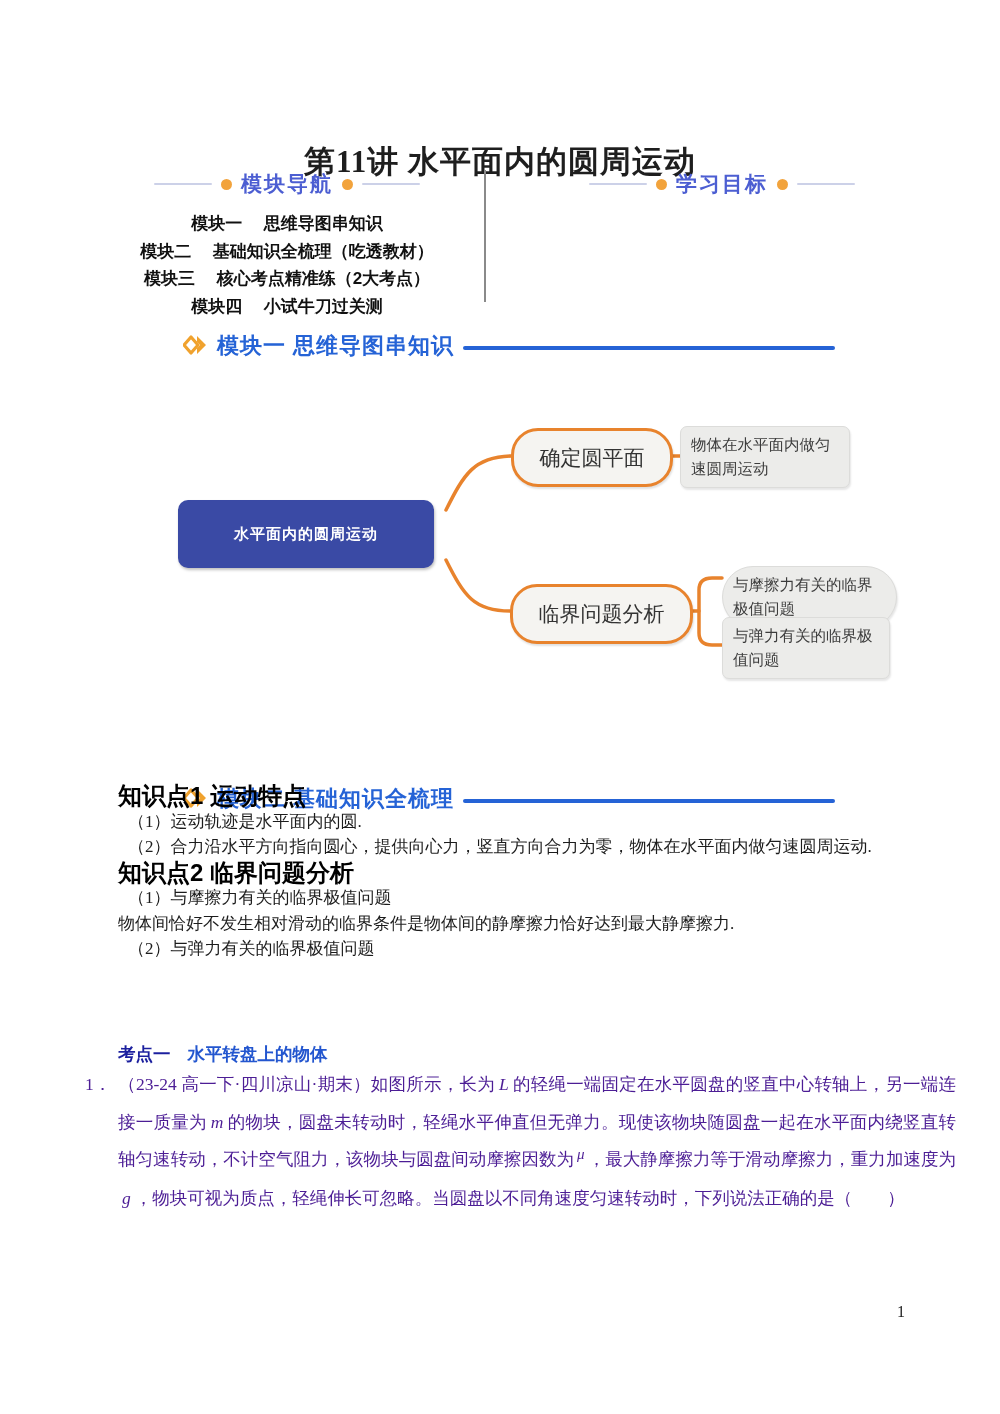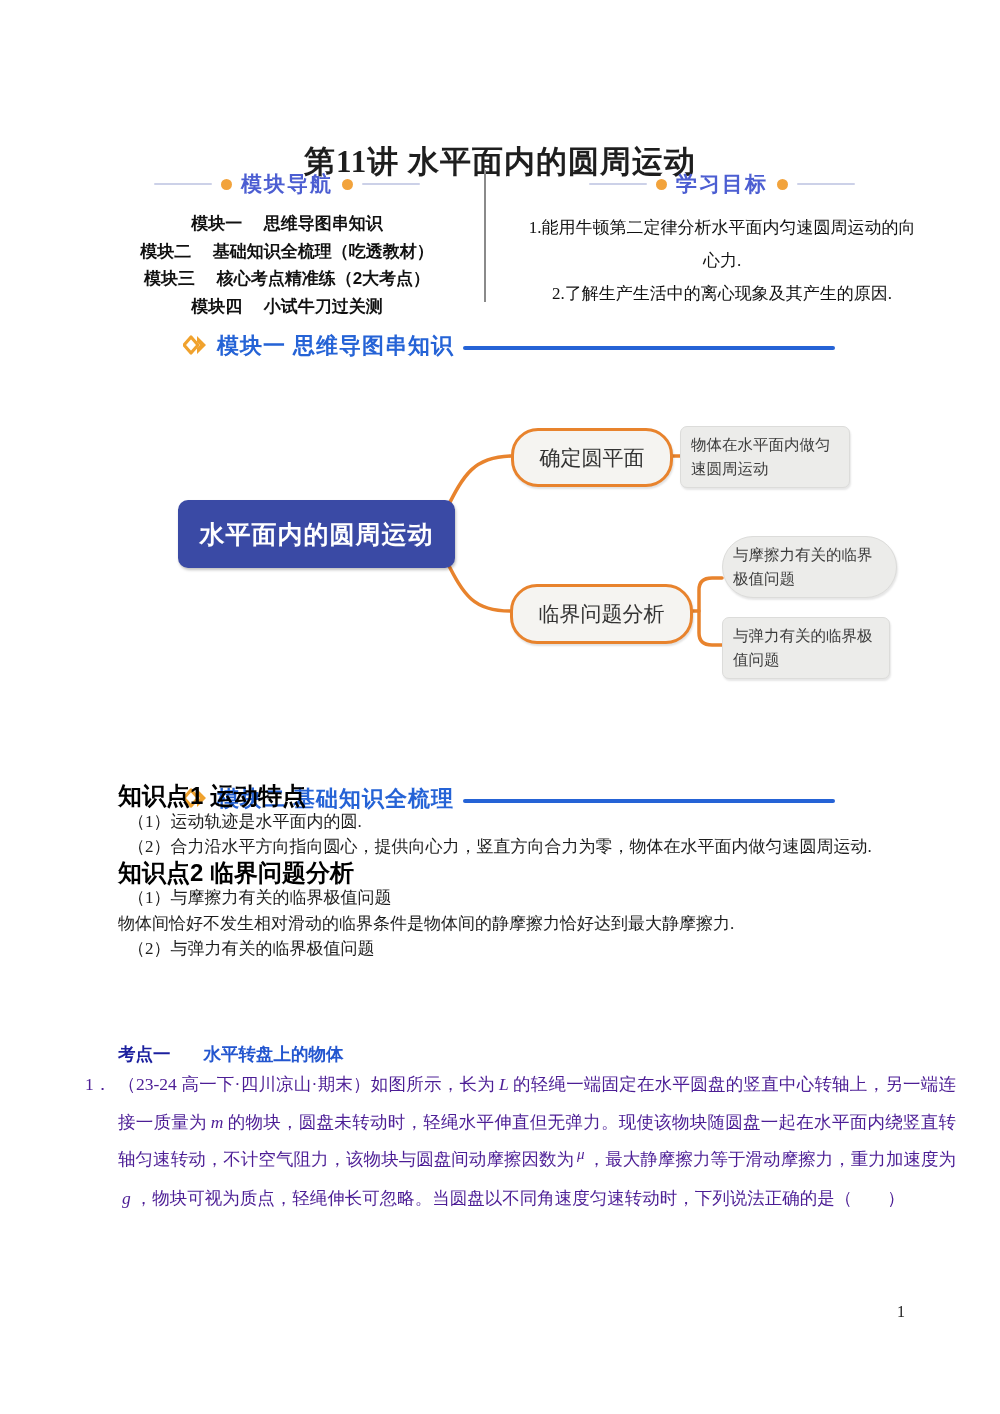--- a/index.html
+++ b/index.html
@@ -40,58 +40,58 @@
     font-family:"Liberation Sans","DejaVu Sans",sans-serif;
     font-weight:bold;font-size:22px;color:#2563d6;white-space:nowrap;letter-spacing:1px;
   }
   .sh-line{flex:1;height:4px;background:#2563d6;border-radius:2px;margin-top:3px;}
   .sh1{top:331px;} .sh2{top:784px;} .sh3{top:1007px;}
   .sh-icon{flex:0 0 auto;margin-top:2px;}
   
   .mindmap{position:absolute;top:410px;left:0;width:1000px;height:290px;}
   .mm-svg{position:absolute;left:0;top:0;}
   .mm-root{
-    position:absolute;left:178px;top:90px;width:277px;height:68px;
+    position:absolute;left:178px;top:90px;width:256px;height:68px;
     background:#3a4aa5;border-radius:10px;color:#fff;
     display:flex;align-items:center;justify-content:center;
     font-family:"Liberation Sans","DejaVu Sans",sans-serif;
-    font-weight:bold;font-size:25px;letter-spacing:1px;
+    font-weight:bold;font-size:15px;letter-spacing:1px;
     box-shadow:1px 2px 3px rgba(0,0,0,.25);
   }
   .mm-branch{
     position:absolute;background:#f5f4f1;border:3px solid #e8832d;border-radius:27px;
     display:flex;align-items:center;justify-content:center;
     font-size:21px;color:#333;box-shadow:1px 2px 2px rgba(0,0,0,.12);
   }
   .mm-b1{left:511px;top:18px;width:156px;height:53px;}
   .mm-b2{left:510px;top:174px;width:177px;height:54px;}
   .mm-leaf{
     position:absolute;background:#ececea;border:1px solid #dcdcda;border-radius:7px;
     padding:6px 10px;font-family:"Liberation Sans","DejaVu Sans",sans-serif;
     font-size:15.5px;line-height:1.55;color:#3c3c3c;
     box-shadow:1px 2px 2px rgba(0,0,0,.10);
   }
   .mm-l1{left:680px;top:16px;width:148px;}
-  .mm-l2a{left:722px;top:126px;width:153px;border-radius:31px;}
+  .mm-l2a{left:722px;top:156px;width:153px;border-radius:31px;}
   .mm-l2b{left:722px;top:207px;width:146px;}
   
   .knowledge{position:absolute;top:783px;left:118px;width:778px;font-size:17px;line-height:25.5px;}
   .k-title{
     font-family:"Liberation Sans","DejaVu Sans",sans-serif;
     font-weight:bold;font-size:24px;color:#000;
   }
   .k-line{color:#1c1c1c;}
   .k-indent{padding-left:10px;}
   
   .kaodian{
     position:absolute;top:1042px;left:118px;
     font-family:"Liberation Sans","DejaVu Sans",sans-serif;
     font-weight:bold;font-size:17.5px;
   }
-  .kd-label{color:#1b1f9e;margin-right:28px;}
+  .kd-label{color:#1b1f9e;margin-right:12px;}
   .kd-title{color:#2356cf;}
   .question{
     position:absolute;top:1066px;left:85px;width:838px;
     font-size:17.5px;line-height:37.5px;color:#4c1d95;
     text-align:justify;
     padding-left:33px;text-indent:-33px;
   }
   .qnum{display:inline-block;width:33px;text-indent:0;}
   .var{font-style:italic;font-family:"Liberation Serif",serif;margin:0 4px;}
   .var-sup{position:relative;top:-6px;font-size:15px;margin:0 3px;}
@@ -122,24 +122,20 @@
       </div>
     </div>
     <div class="v-divider"></div>
     <div class="col-right">
       <div class="deco-header">
         <span class="deco-line"></span>
         <span class="deco-dot"></span>
         <span class="deco-title">学习目标</span>
         <span class="deco-dot"></span>
         <span class="deco-line"></span>
-      </div>
-      <div class="objectives">
-        <div>1.能用牛顿第二定律分析水平面内匀速圆周运动的向心力.</div>
-        <div>2.了解生产生活中的离心现象及其产生的原因.</div>
       </div>
     </div>
   </div>
 
   <div class="section-hdr sh1">
     <span class="sh-icon">
       <svg width="25" height="24" viewBox="0 0 25 24">
         <path d="M8 4 L15 12 L8 20 L1 12 Z" fill="none" stroke="#f0a22e" stroke-width="3.2" stroke-linejoin="round"></path>
         <path d="M14 3 L23 12 L14 21 L14 15.2 L17.2 12 L14 8.8 Z" fill="#f0a22e"></path>
       </svg>

